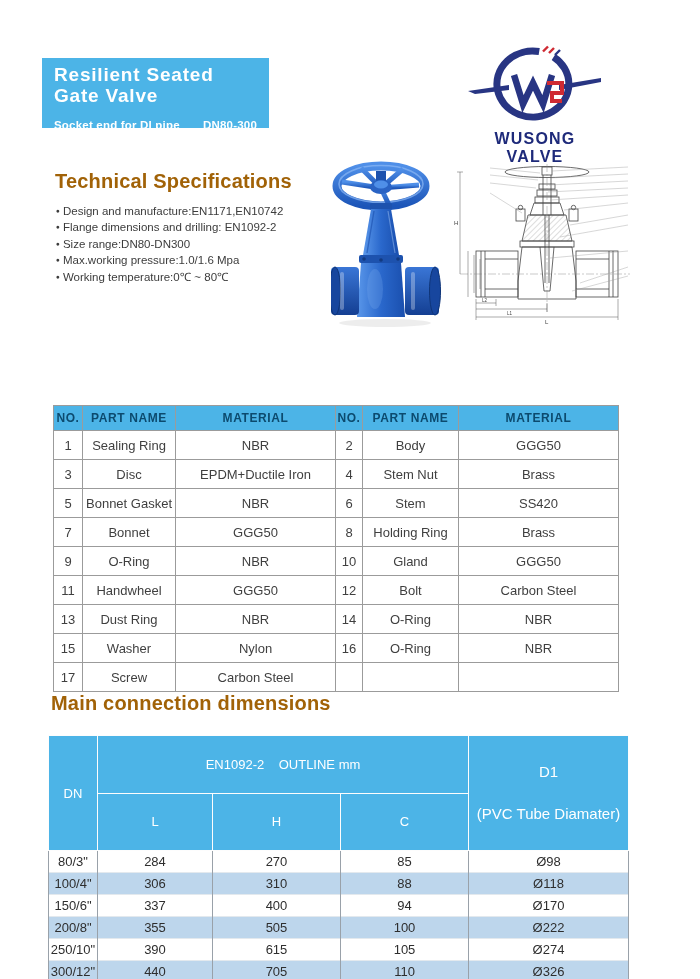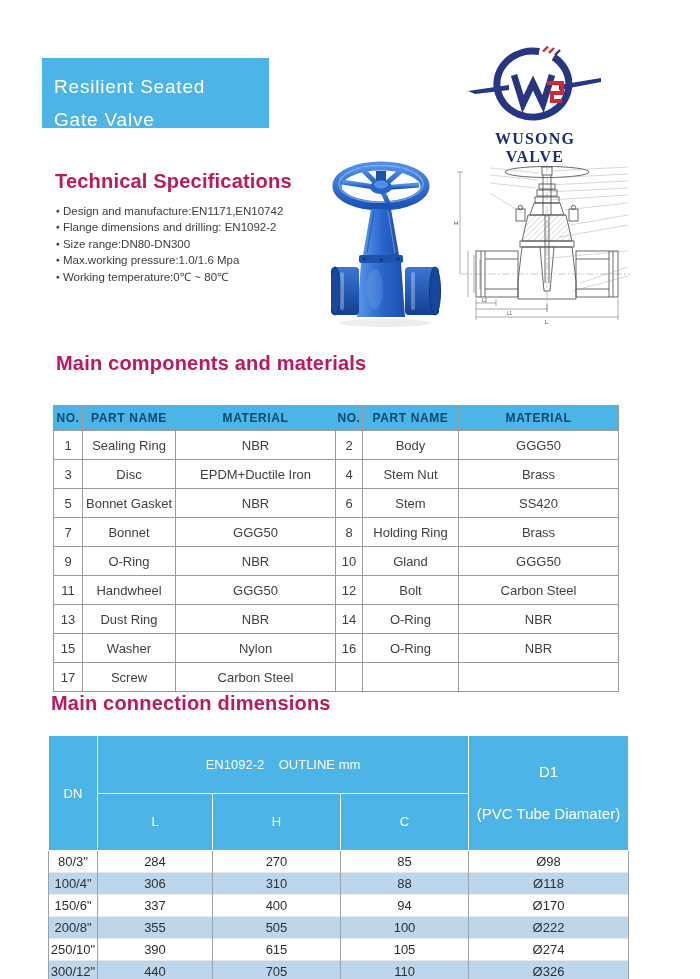--- a/index.html
+++ b/index.html
@@ -2,30 +2,30 @@
 <html><head>
 <meta charset="utf-8">
 <style>
   html,body{margin:0;padding:0;}
   body{font-family:"Liberation Sans",sans-serif;background:#ffffff;}
   .page{position:relative;width:700px;height:979px;background:#ffffff;overflow:hidden;}
 
   
   .banner{position:absolute;left:42px;top:58px;width:227px;height:70px;
     background:#4cb4e7;box-sizing:border-box;padding:7px 10px 0 12px;color:#ffffff;}
-  .banner .t{font-size:19px;font-weight:normal;line-height:20.5px;letter-spacing:.8px;margin-top:12px;}
+  .banner .t{font-size:19px;font-weight:bold;line-height:20.5px;letter-spacing:.8px;}
   .banner .sub{display:flex;justify-content:space-between;margin-top:13px;font-size:11.5px;
     font-weight:bold;letter-spacing:.2px;padding-right:2px;}
 
   
   .logo{position:absolute;left:465px;top:44px;width:140px;text-align:center;}
-  .logo .brand{margin-top:2px;font-size:16px;font-weight:800;color:#1e2a7a;letter-spacing:1.2px;font-family:Liberation Serif, serif;}
-
-  
-  .sec-h{position:absolute;color:#be185d;font-size:20px;font-weight:600;letter-spacing:.2px;}
+  .logo .brand{margin-top:2px;font-size:16px;font-weight:800;color:#1e2a7a;letter-spacing:1.2px;}
+
+  
+  .sec-h{position:absolute;color:#a16207;font-size:20px;font-weight:600;letter-spacing:.2px;}
   .h-tech{left:55px;top:170px;}
   .h-comp{left:56px;top:352px;}
   .h-dim{left:51px;top:692px;text-align:center;}
 
   
   .spec-list{position:absolute;left:56px;top:203px;margin:0;padding:0;list-style:none;
     font-size:11.5px;color:#3c3c3c;}
   .spec-list li{line-height:16.4px;}
   .spec-list li::before{content:"●";font-size:6.5px;vertical-align:2px;margin-right:3px;color:#3c3c3c;}
 
@@ -228,21 +228,20 @@
       <line x1="44" y1="136" x2="44" y2="143"></line>
     </g>
     <g fill="#444" font-size="6" font-family="Liberation Sans, sans-serif">
       <text x="2" y="62">H</text>
       <text x="93" y="161">L</text>
       <text x="55" y="152" font-size="4.5">L1</text>
       <text x="30" y="138.5" font-size="4.5">L2</text>
     </g>
   </svg>
 
-  <div class="sec-h h-comp">Main components and materials</div>
   <table class="comp-table">
     <colgroup>
       <col style="width:29px">
         <col style="width:93px">
         <col style="width:160px">
       <col style="width:27px">
         <col style="width:96px">
         <col style="width:160px">
     </colgroup>
     <thead>

